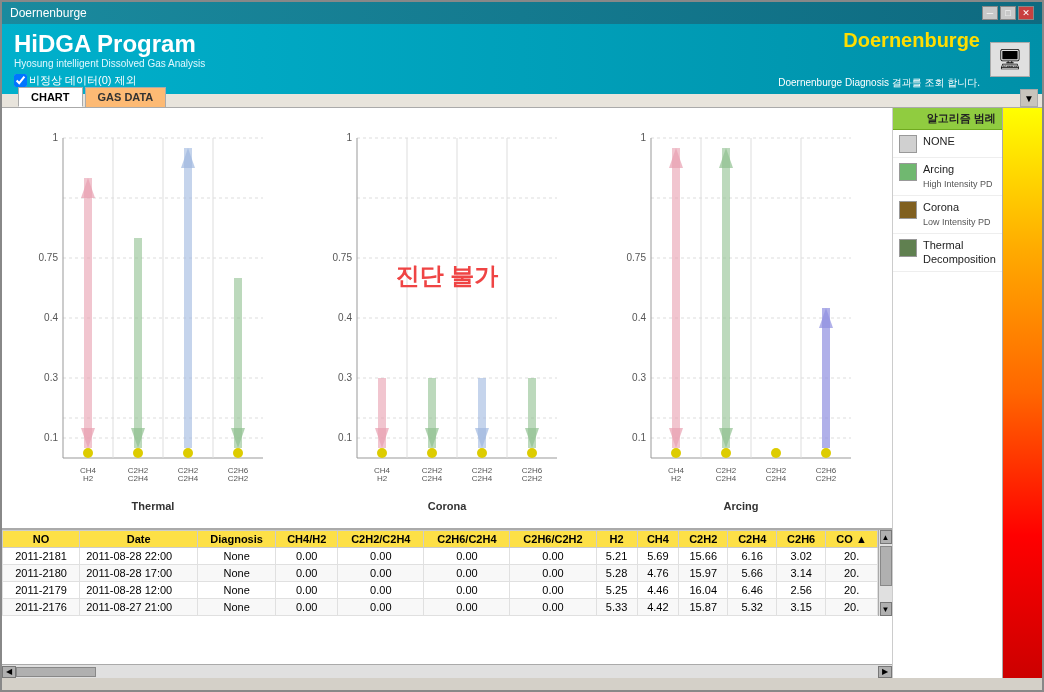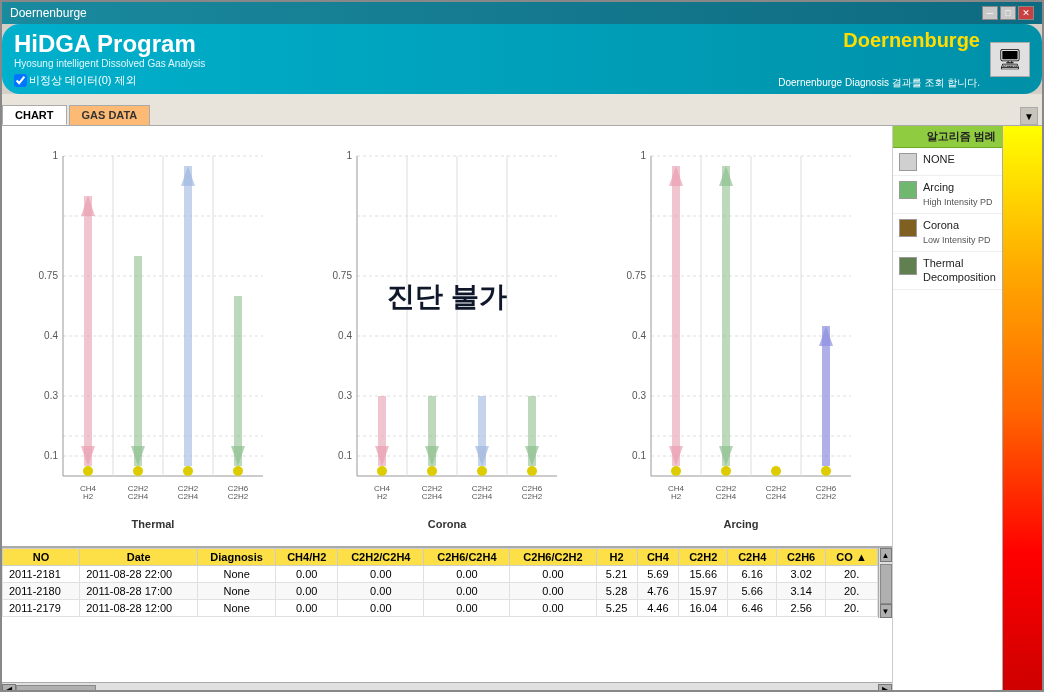--- a/index.html
+++ b/index.html
@@ -28,21 +28,20 @@
     .tb-btn.close { background: #c84040; color: white; }
 
     
     .header {
       background: linear-gradient(to right, #00b0cc, #0090a8);
       display: flex;
       align-items: center;
       justify-content: space-between;
       padding: 8px 12px;
       height: 70px;
-      border-radius: 18px;
     }
     .header-left { display: flex; flex-direction: column; }
     .header-title { font-size: 24px; font-weight: bold; color: white; }
     .header-subtitle { font-size: 10px; color: #e0f8ff; }
     .header-checkbox { display: flex; align-items: center; gap: 2px; margin-top: 4px; }
     .header-checkbox label { font-size: 11px; color: white; }
     .header-right { display: flex; align-items: center; gap: 10px; }
     .header-brand { text-align: right; }
     .brand-name { font-size: 20px; font-weight: bold; color: #ffdd00; }
     .brand-sub { font-size: 10px; color: white; margin-top: 24px; }
@@ -52,23 +51,23 @@
       border: 1px solid #aaa;
       display: flex; align-items: center; justify-content: center;
       font-size: 20px;
     }
 
     
     .tab-bar {
       background: #e8e4dc;
       display: flex;
       align-items: flex-end;
-      padding: 4px 4px 0 0;
+      padding: 4px 4px 0 16px;
       border-bottom: 1px solid #aaa;
-      height: 32px;
+      height: 14px;
       justify-content: space-between;
     }
     .tabs { display: flex; gap: 2px; }
     .tab {
       padding: 3px 12px;
       background: #fdba74;
       border: 1px solid #aaa;
       border-bottom: none;
       font-size: 11px;
       font-weight: bold;
@@ -129,23 +128,23 @@
       color: #333;
       margin-top: 2px;
     }
 
     
     .diagnosis-overlay {
       position: absolute;
       top: 35%;
       left: 50%;
       transform: translateX(-50%);
-      font-size: 28px;
+      font-size: 24px;
       font-weight: bold;
-      color: #0f172a;
+      color: #ef4444;
       white-space: nowrap;
       pointer-events: none;
       z-index: 10;
     }
 
     
     .data-table-container {
       flex: 0 0 auto;
       overflow: auto;
       border-top: 1px solid #aaa;
@@ -168,21 +167,21 @@
     }
     tbody tr td {
       border: 1px solid #e0e0e0;
       padding: 2px 6px;
       text-align: center;
       white-space: nowrap;
       font-size: 11px;
     }
     tbody tr:nth-child(even) { background: #f8f8f8; }
     tbody tr.selected { background: #3399ff; color: white; }
-    tbody tr td:first-child { text-align: left; }
+    tbody tr td:first-child { text-align: center; }
     tbody tr td:nth-child(2) { text-align: left; }
     tbody tr td:nth-child(3) { text-align: center; }
 
     
     .h-scrollbar {
       height: 14px;
       background: #e0e0e0;
       border-top: 1px solid #aaa;
       display: flex;
       align-items: center;
@@ -528,20 +527,35 @@
                   <td>0.00</td>
                   <td>0.00</td>
                   <td>0.00</td>
                   <td>5.25</td>
                   <td>4.46</td>
                   <td>16.04</td>
                   <td>6.46</td>
                   <td>2.56</td>
                   <td>20.</td>
                 </tr>
+                <tr>
+                  <td>2011-2176</td>
+                  <td>2011-08-27 21:00</td>
+                  <td>None</td>
+                  <td>0.00</td>
+                  <td>0.00</td>
+                  <td>0.00</td>
+                  <td>0.00</td>
+                  <td>5.33</td>
+                  <td>4.42</td>
+                  <td>15.87</td>
+                  <td>5.32</td>
+                  <td>3.15</td>
+                  <td>20.</td>
+                </tr>
               </tbody>
           </table>
         </div>
         <div class="right-scrollbar">
           <div style="width:12px;height:14px;background:#b0b0b0;border:1px solid #777;display:flex;align-items:center;justify-content:center;font-size:8px;">▲</div>
           <div class="scrollbar-thumb"></div>
           <div style="width:12px;height:14px;background:#b0b0b0;border:1px solid #777;display:flex;align-items:center;justify-content:center;font-size:8px;margin-top:auto;">▼</div>
         </div>
       </div>
     </div>

